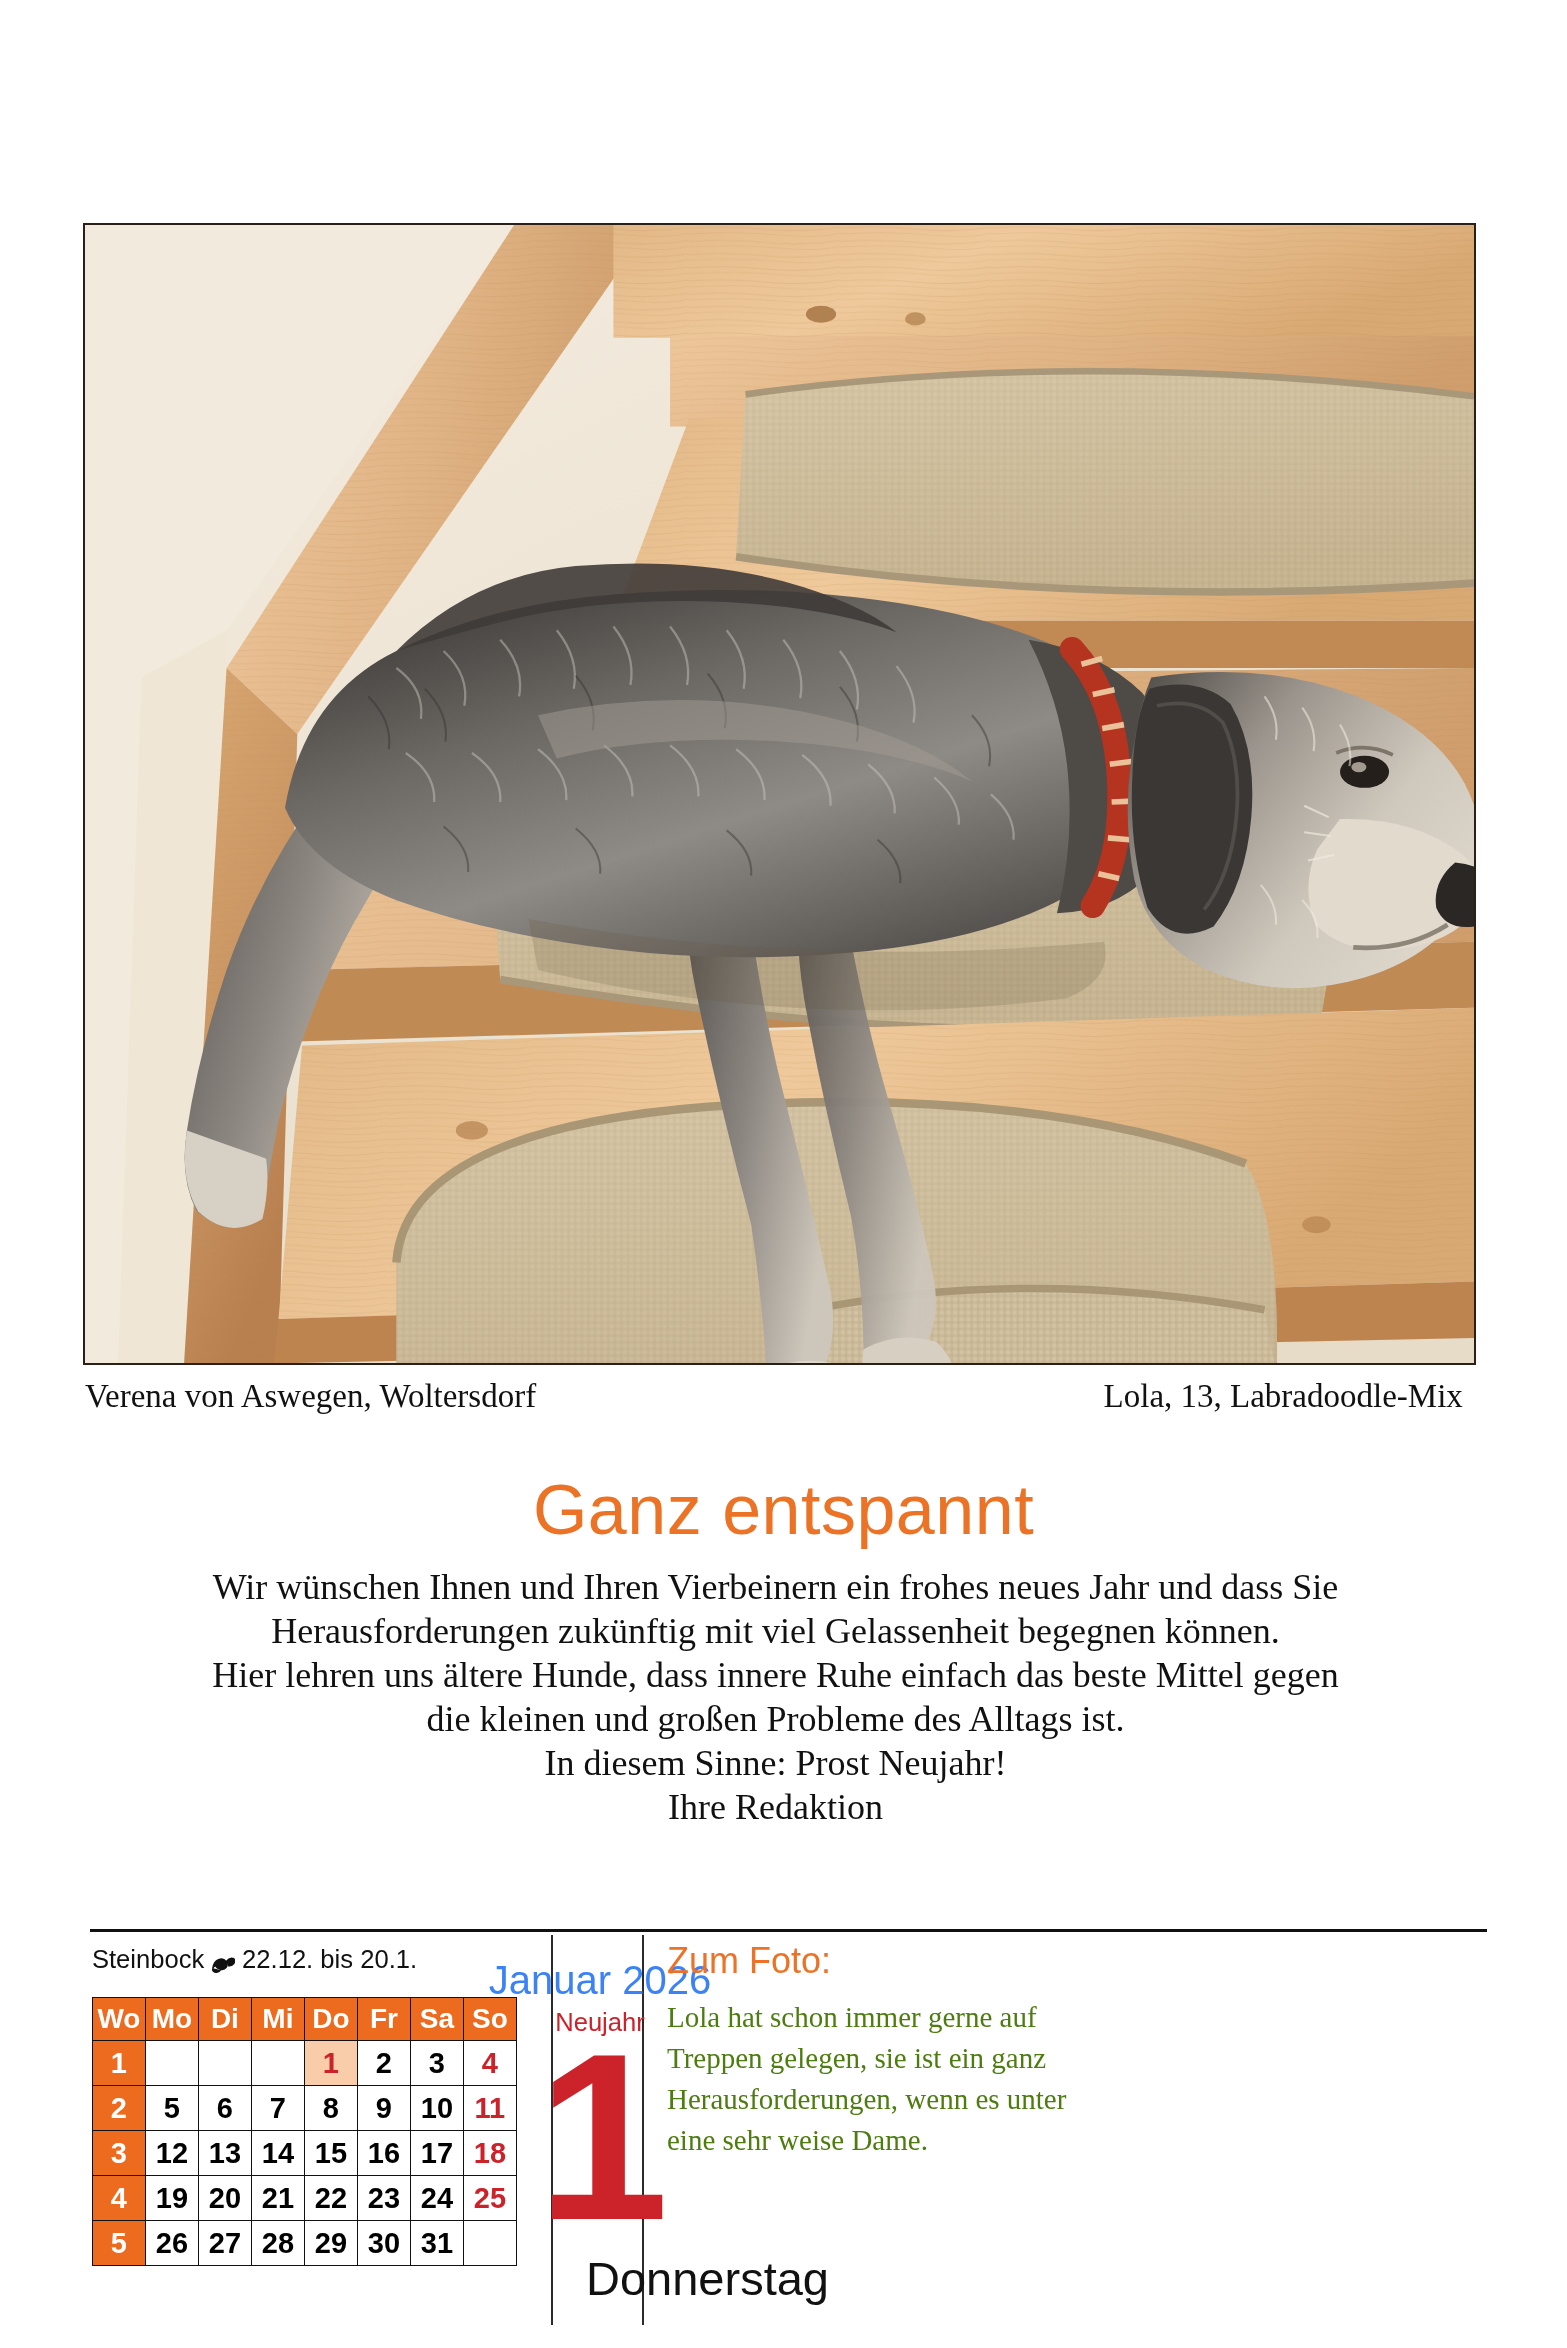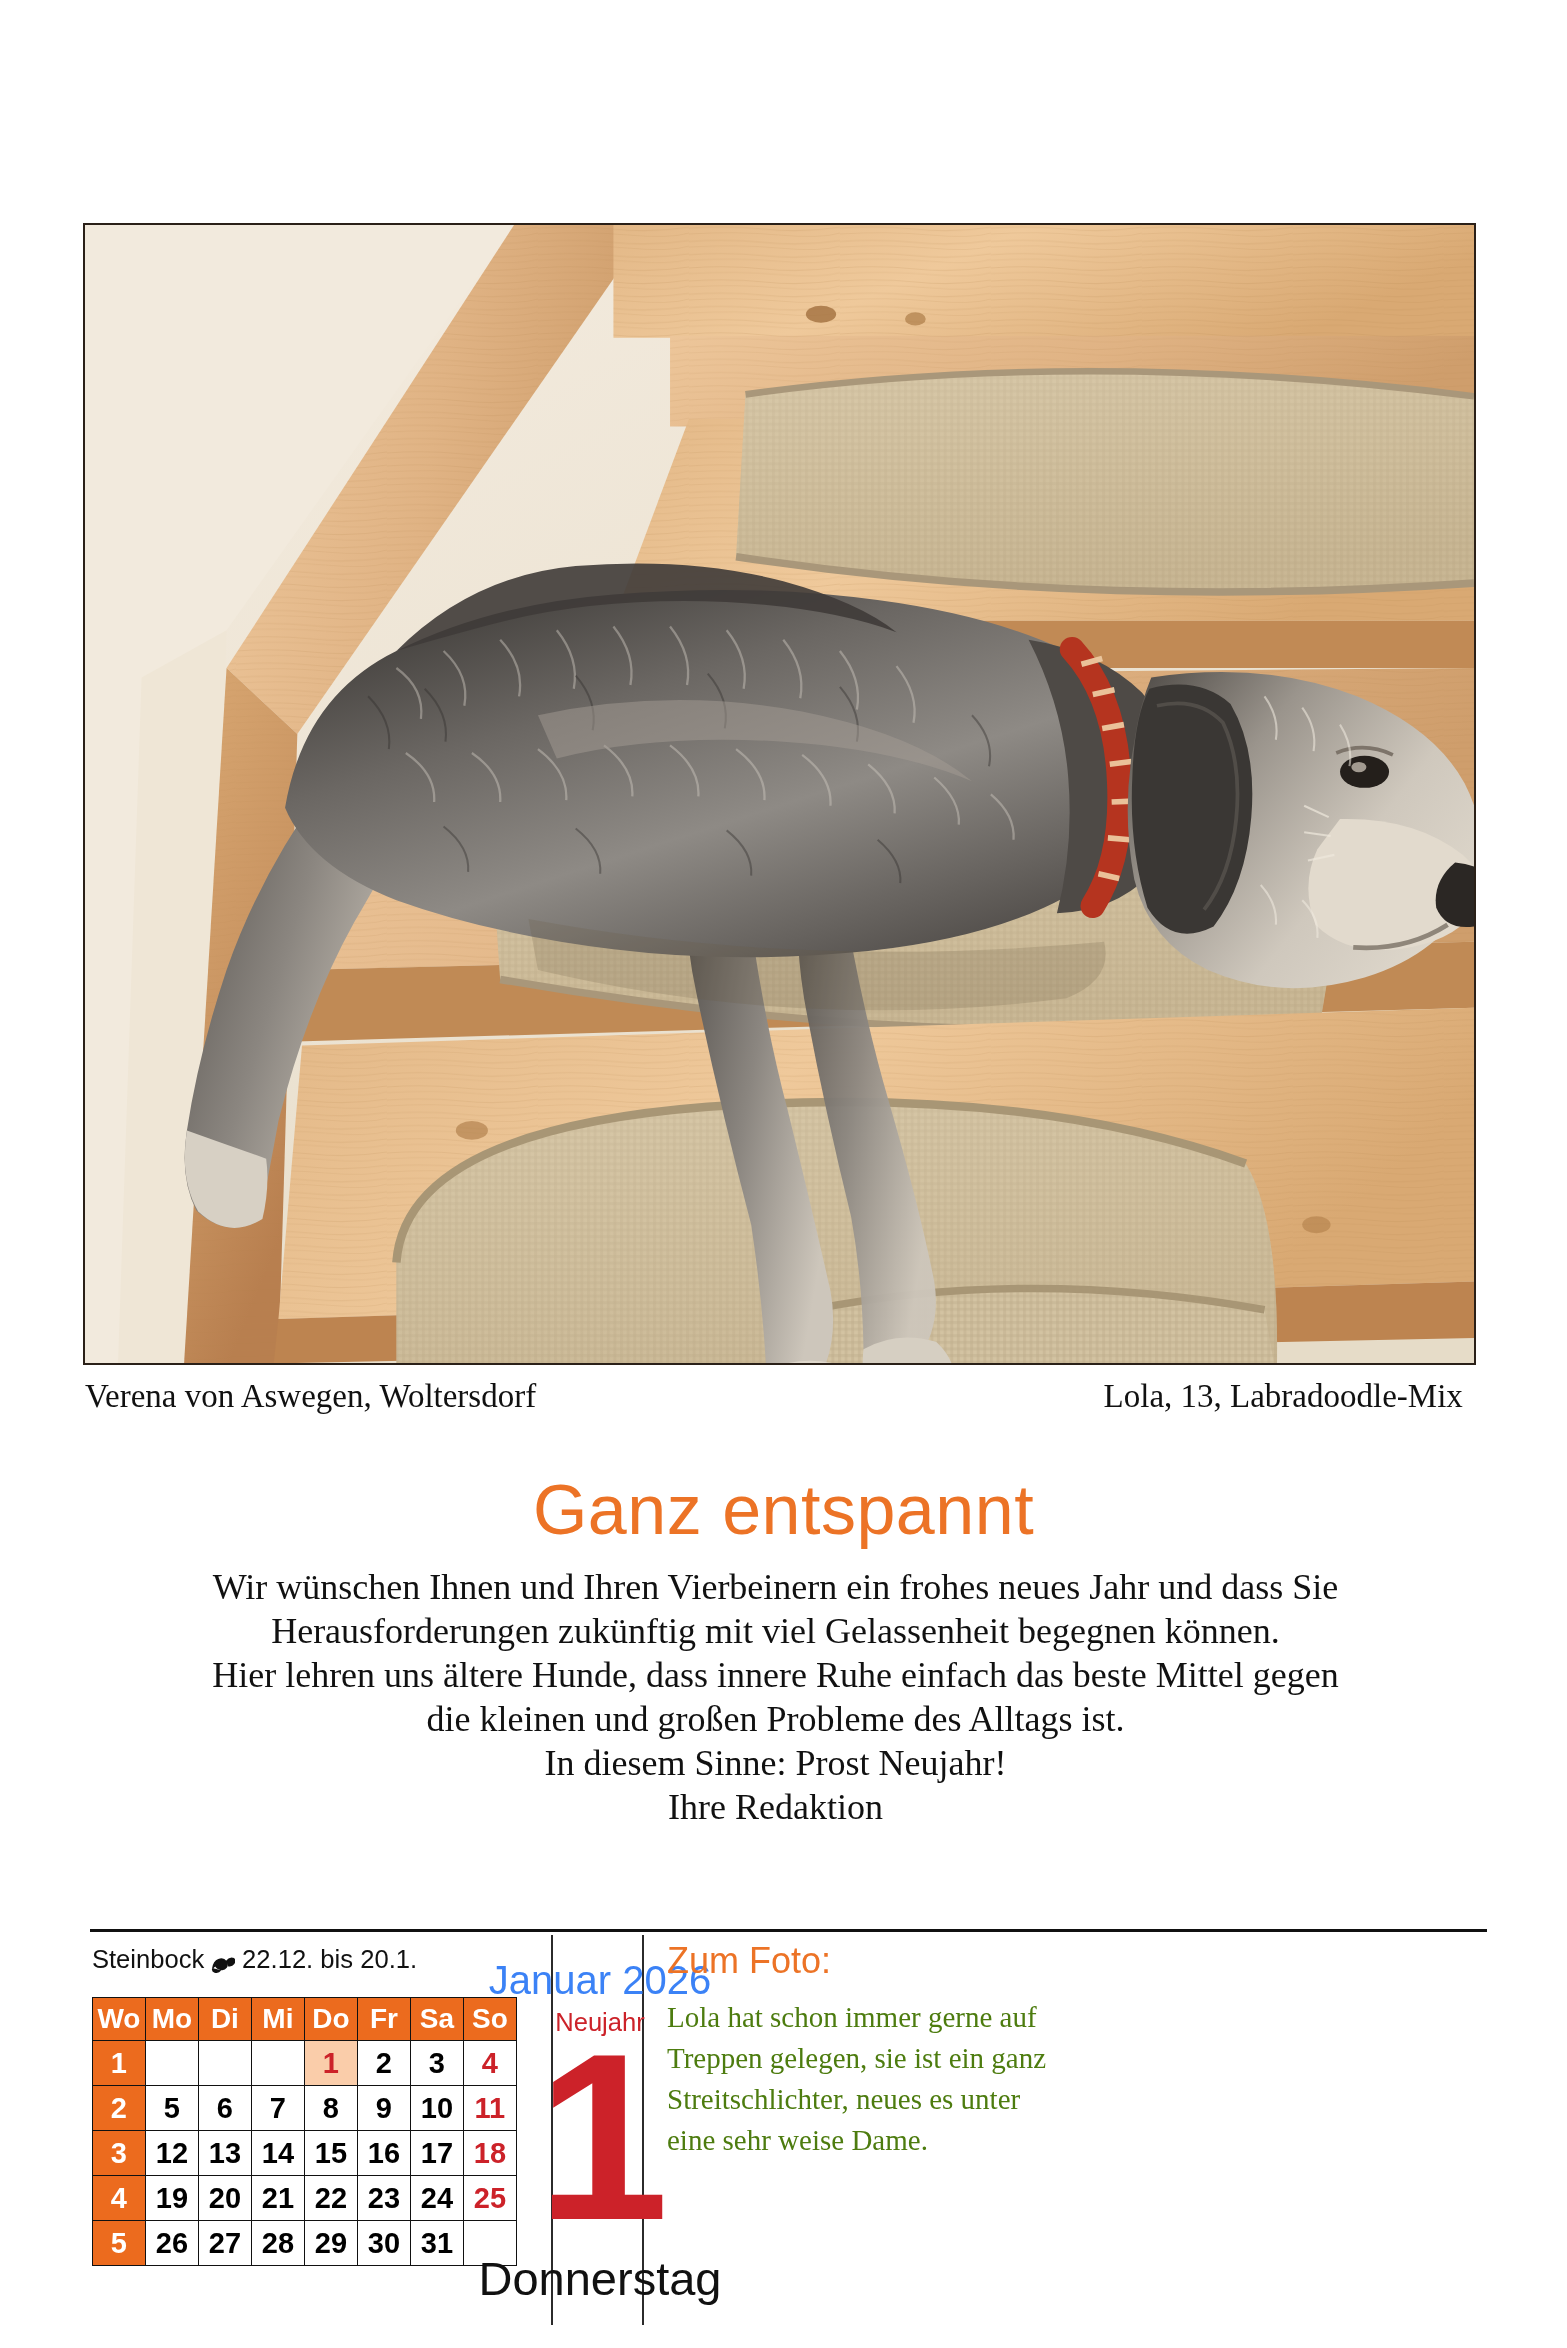--- a/index.html
+++ b/index.html
@@ -196,20 +196,21 @@
     color: #CC2229;
     margin-top: 3.8px;
     letter-spacing: -5.7px;
   }
   .ds-weekday {
     font-family: "Liberation Sans", sans-serif;
     font-size: 47px;
     color: #111111;
     margin-top: 19px;
     line-height: 51px;
+    text-align: right;
   }
 
   
   .zumfoto {
     position: absolute;
     left: 577px;
     top: 11.4px;
     width: 407px;
   }
   .zf-title {
@@ -561,18 +562,18 @@
       <div class="ds-number">1</div>
       <div class="ds-weekday">Donnerstag</div>
     </div>
   </div>
 
   <div class="zumfoto">
     <div class="zf-title">Zum Foto:</div>
     <div class="zf-body">
       <span class="ln">Lola hat schon immer gerne auf</span>
       <span class="ln">Treppen gelegen, sie ist ein ganz</span>
-      <span class="ln">Streitschlichter, neues es unter</span>
+      <span class="ln">Herausforderungen, wenn es unter</span>
       <span class="ln">eine sehr weise Dame.</span>
     </div>
   </div>
 </div>
 
 
 </body></html>

